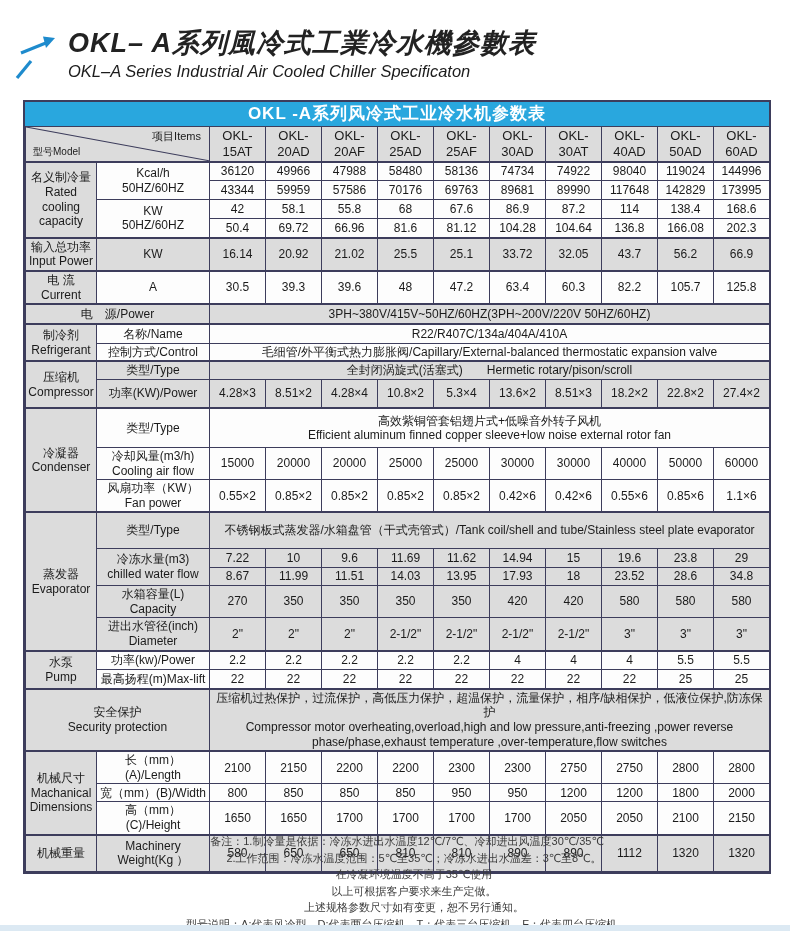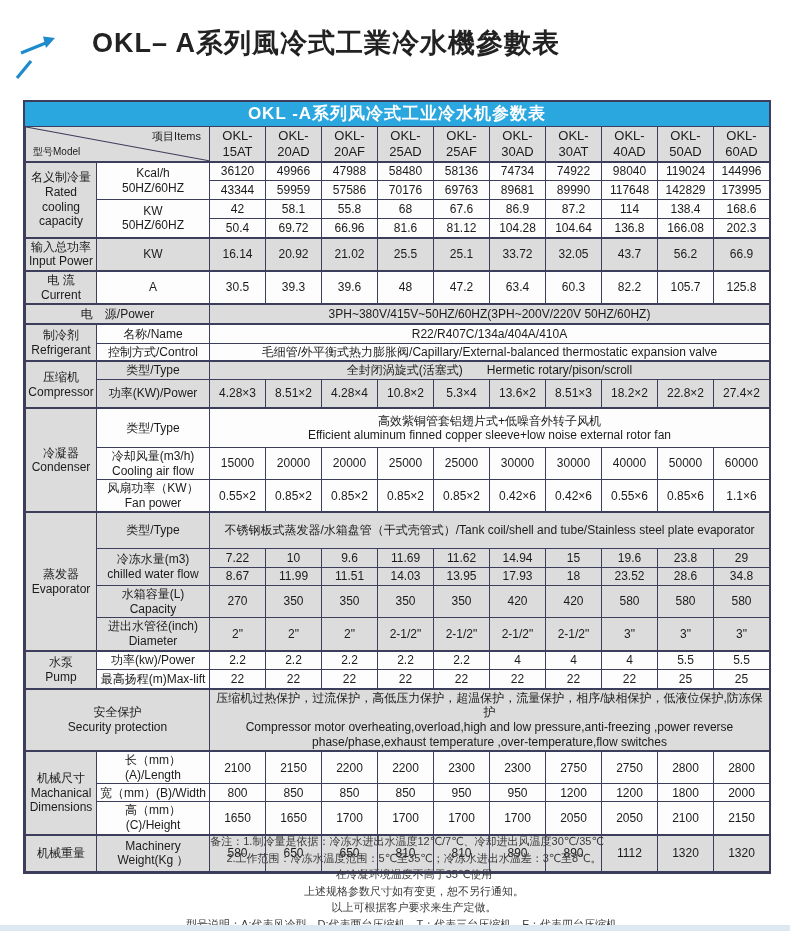--- a/index.html
+++ b/index.html
@@ -4,21 +4,21 @@
 <style>
   html,body{margin:0;padding:0;}
   body{
     width:790px;height:931px;position:relative;background:#ffffff;
     font-family:"Liberation Sans","DejaVu Sans",sans-serif;color:#1b1b1b;
     overflow:hidden;
   }
   
   .pagehead{position:absolute;left:14px;top:28px;width:760px;}
   .arrow-ico{position:absolute;left:0;top:6px;width:48px;height:50px;}
-  .titles{margin-left:78px;}
+  .titles{margin-left:54px;font-style:italic;}
   .title-cn{font-size:27px;font-weight:bold;letter-spacing:1px;color:#222;line-height:30px;margin:0;}
   .title-en{font-size:16.5px;color:#1c1c1c;line-height:22px;margin-top:2px;}
   
   .tablewrap{
     position:absolute;left:23px;top:100px;width:744px;
     border:2px solid #3d3d5c;background:#fdfdfd;
   }
   .banner{
     background:#29a7de;color:#ffffff;text-align:center;
     font-size:17px;font-weight:600;height:24px;line-height:24px;letter-spacing:1px;
@@ -46,20 +46,21 @@
 <body>
 
 <div class="pagehead">
   <svg class="arrow-ico" viewBox="0 0 48 50">
     <line x1="3" y1="44" x2="17" y2="27" stroke="#1e8bcd" stroke-width="3.2"></line>
     <line x1="7" y1="19" x2="33" y2="8.5" stroke="#1e8bcd" stroke-width="3.2"></line>
     <polygon points="29,2.5 41,4 32,14" fill="#1e8bcd"></polygon>
   </svg>
   <div class="titles">
     <h1 class="title-cn">OKL– A系列風冷式工業冷水機參數表</h1>
+    <div class="title-en">OKL–A Series Industrial Air Cooled Chiller Specificaton</div>
   </div>
 </div>
 
 <div class="tablewrap">
   <div class="banner">OKL -A系列风冷式工业冷水机参数表</div>
   <table class="spec">
     <colgroup id="spec-cols">
         <col style="width: 71px;">
         <col style="width: 113px;">
         <col style="width: 56px;">
@@ -406,17 +407,17 @@
           <td>1320</td>
         </tr>
       </tbody>
   </table>
 </div>
 
 <div class="notes" id="notes">
     <div>备注：1.制冷量是依据：冷冻水进出水温度12℃/7℃、冷却进出风温度30℃/35℃</div>
     <div class="indent">2.工作范围：冷冻水温度范围：5℃至35℃；冷冻水进出水温差：3℃至8℃。</div>
     <div class="indent">在冷凝环境温度不高于35℃使用</div>
+    <div class="indent">以上可根据客户要求来生产定做。</div>
     <div class="indent">上述规格参数尺寸如有变更，恕不另行通知。</div>
-    <div class="indent">以上可根据客户要求来生产定做。</div>
     <div>型号说明：A:代表风冷型，D:代表两台压缩机，T：代表三台压缩机，F：代表四台压缩机。</div>
   </div>
 <div class="bstrip"></div>
 
 </body></html>

